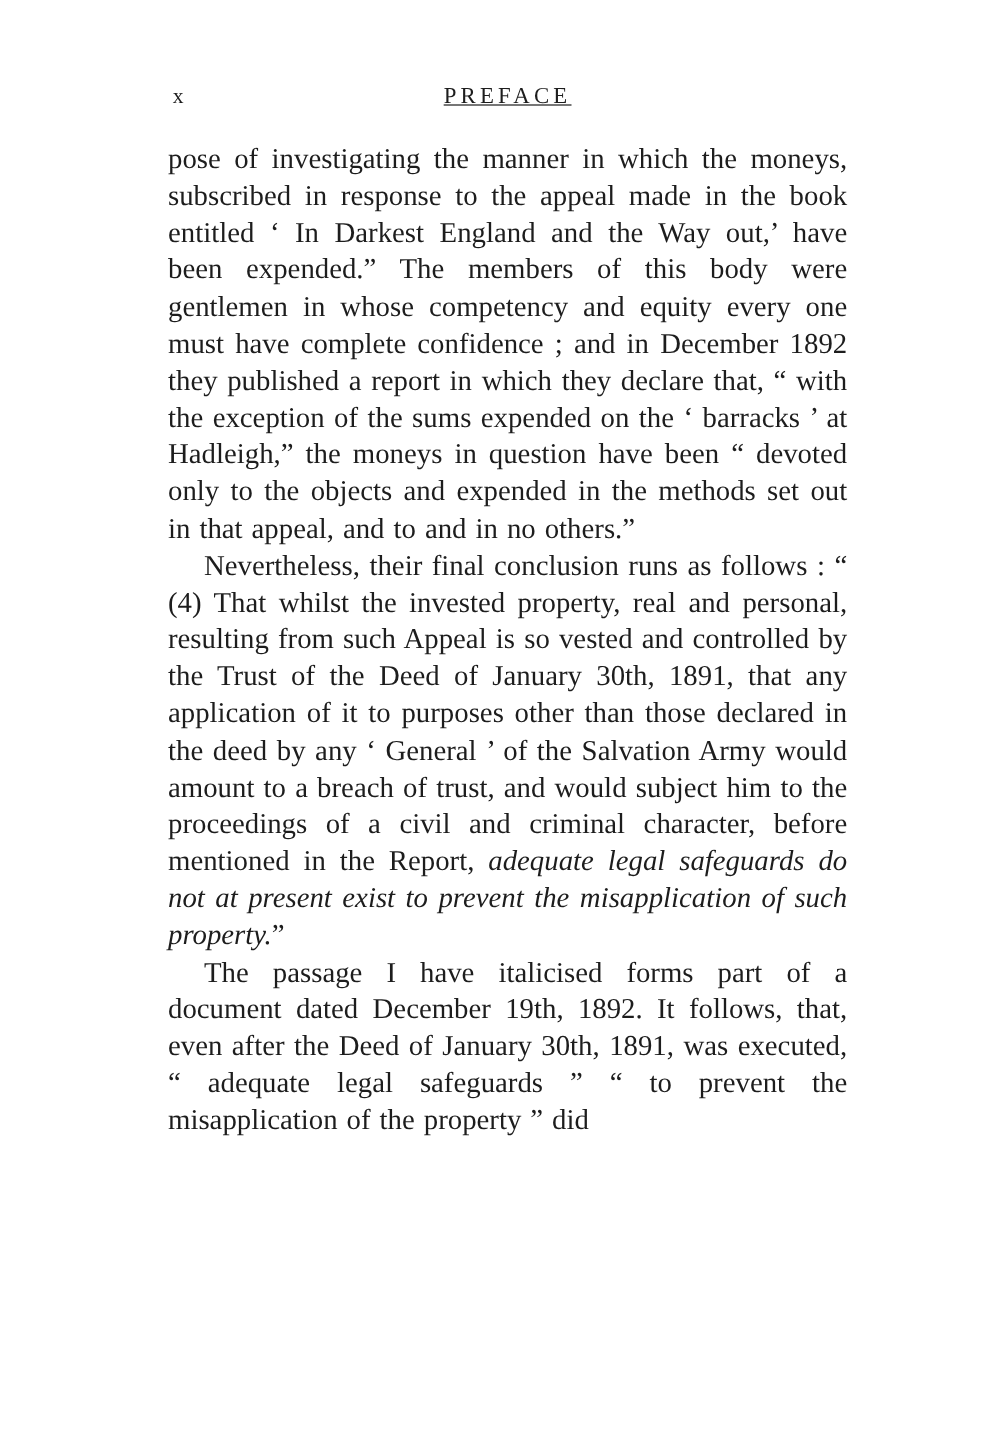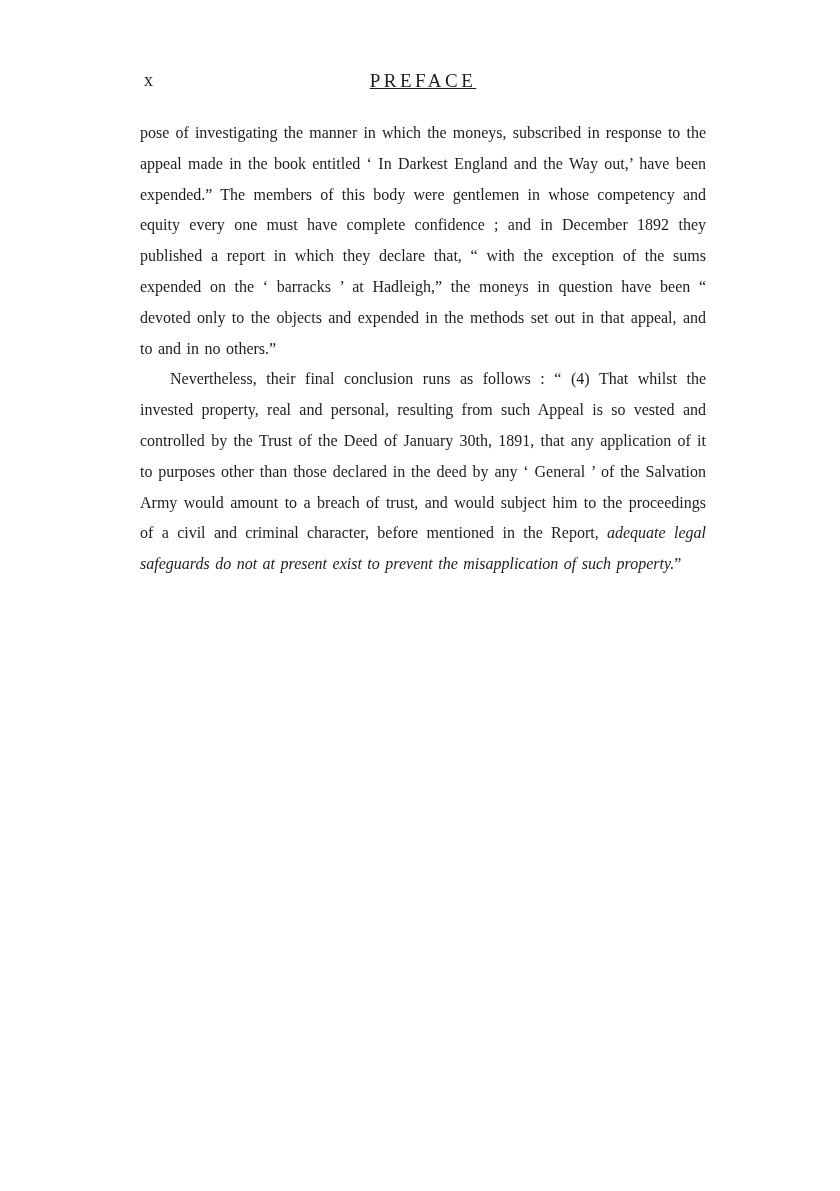--- a/index.html
+++ b/index.html
@@ -41,21 +41,21 @@
     font-size: 19px;
     letter-spacing: 3.5px;
     font-variant: normal;
     text-decoration: underline;
   }
   .text-block {
     position: absolute;
     top: 118px;
     left: 140px;
     width: 566px;
-    font-size: 16px;
+    font-size: 24px;
     line-height: 30.8px;
     text-align: justify;
     text-justify: inter-word;
     word-spacing: 1.5px;
   }
   .para {
     margin: 0;
     padding: 0;
   }
   .para.indent {
@@ -68,14 +68,15 @@
 <body>
 
 <div class="page">
   <div class="header">
     <span class="folio">x</span>
     <span class="running-title">PREFACE</span>
   </div>
   <div class="text-block">
       <p class="para"><span class="normal">pose of investigating the manner in which the moneys, subscribed in response to the appeal made in the book entitled ‘ In Darkest England and the Way out,’ have been expended.”  The members of this body were gentlemen in whose competency and equity every one must have complete confidence ; and in December 1892 they published a report in which they declare that, “ with the exception of the sums expended on the ‘ barracks ’ at Hadleigh,” the moneys in question have been “ devoted only to the objects and expended in the methods set out in that appeal, and to and in no others.”</span></p>
       <p class="para indent"><span class="normal">Nevertheless, their final conclusion runs as follows : “ (4) That whilst the invested property, real and personal, resulting from such Appeal is so vested and controlled by the Trust of the Deed of January 30th, 1891, that any application of it to purposes other than those declared in the deed by any ‘ General ’ of the Salvation Army would amount to a breach of trust, and would subject him to the proceedings of a civil and criminal character, before mentioned in the Report, </span><span class="italic">adequate legal safeguards do not at present exist to prevent the misapplication of such property.</span><span class="normal">”</span></p>
+      <p class="para indent"><span class="normal">The passage I have italicised forms part of a document dated December 19th, 1892.  It follows, that, even after the Deed of January 30th, 1891, was executed, “ adequate legal safeguards ” “ to prevent the misapplication of the property ” did</span></p>
     </div>
 </div>
 
 </body></html>

